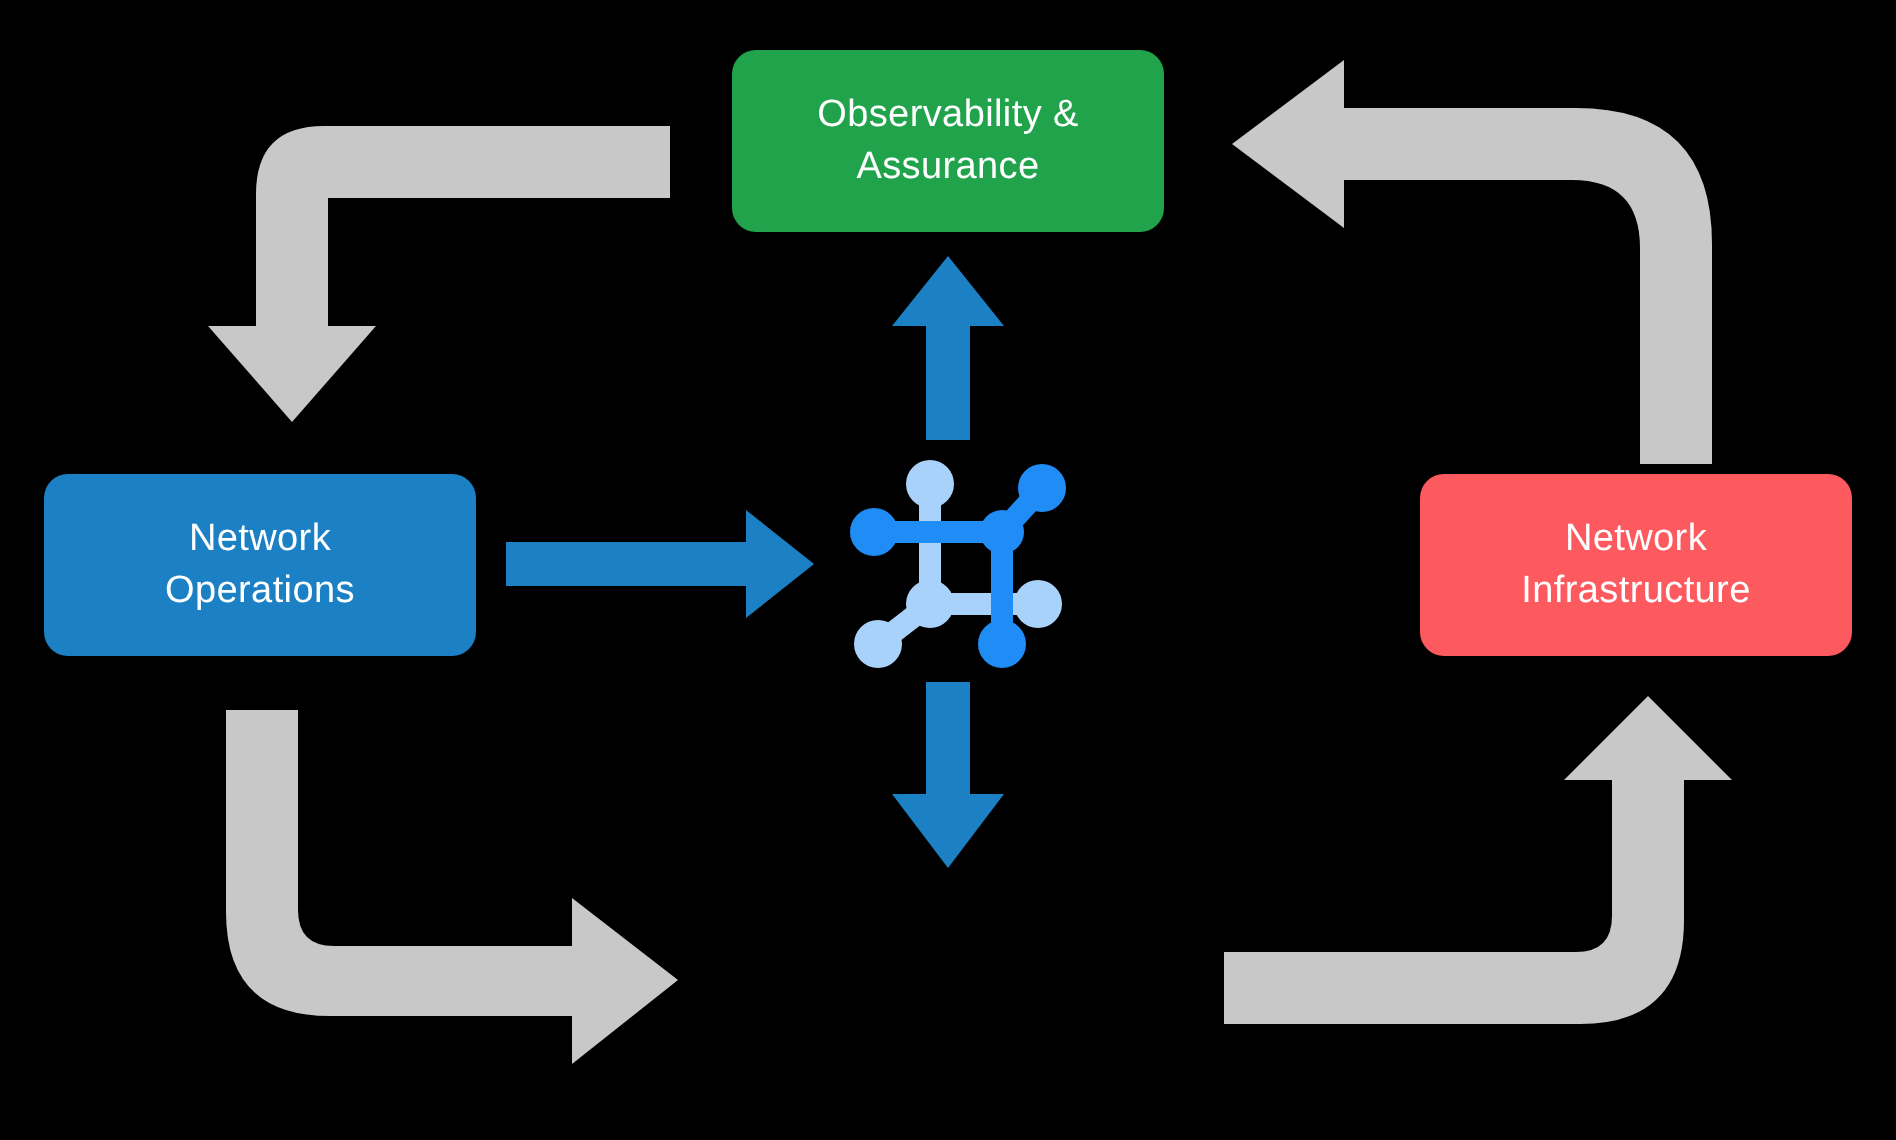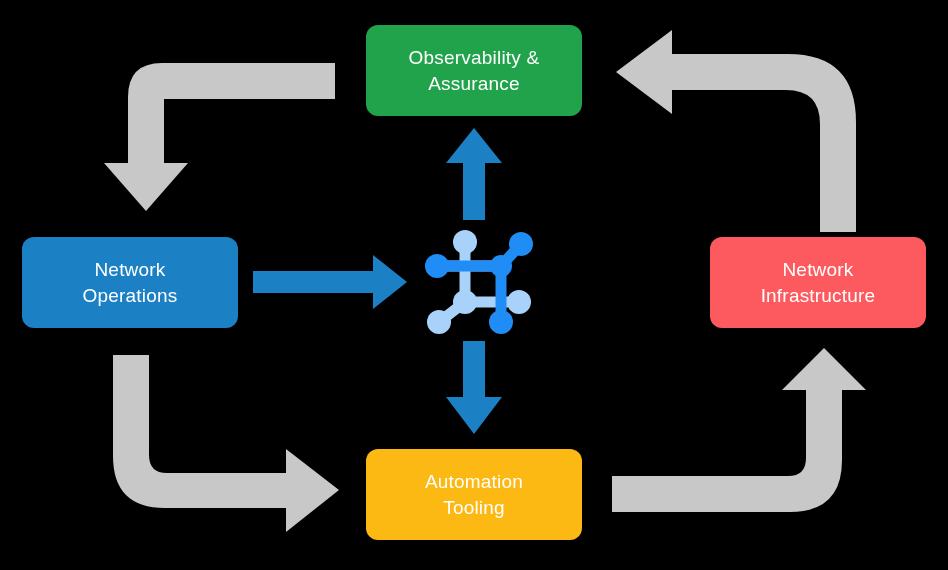--- a/index.html
+++ b/index.html
@@ -191,18 +191,14 @@
   <div class="node-box" id="box-network-operations">
     <span class="node-label">Network
 Operations</span>
   </div>
 
   <div class="node-box" id="box-network-infrastructure">
     <span class="node-label">Network
 Infrastructure</span>
   </div>
 
-  <div class="node-box" id="box-automation-tooling">
-    <span class="node-label">Automation
-Tooling</span>
-  </div>
 
 </div>
 
 </body></html>

